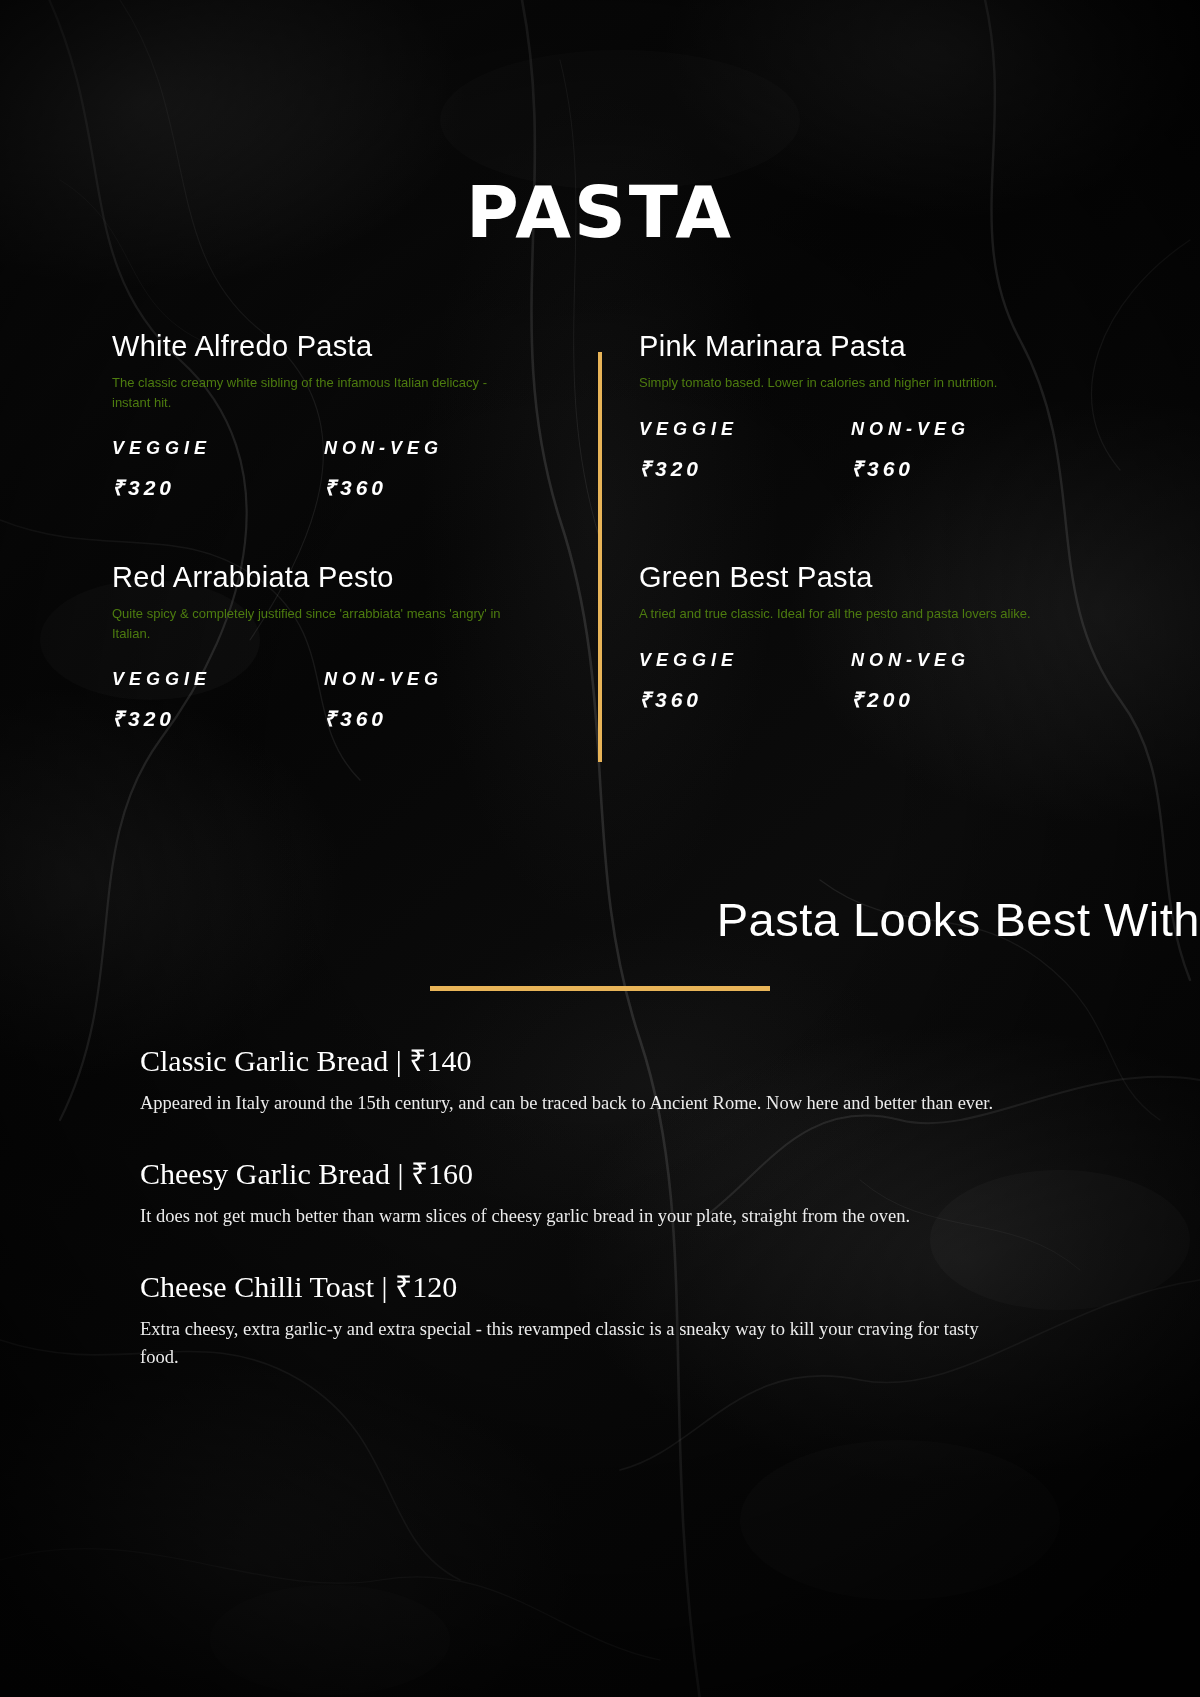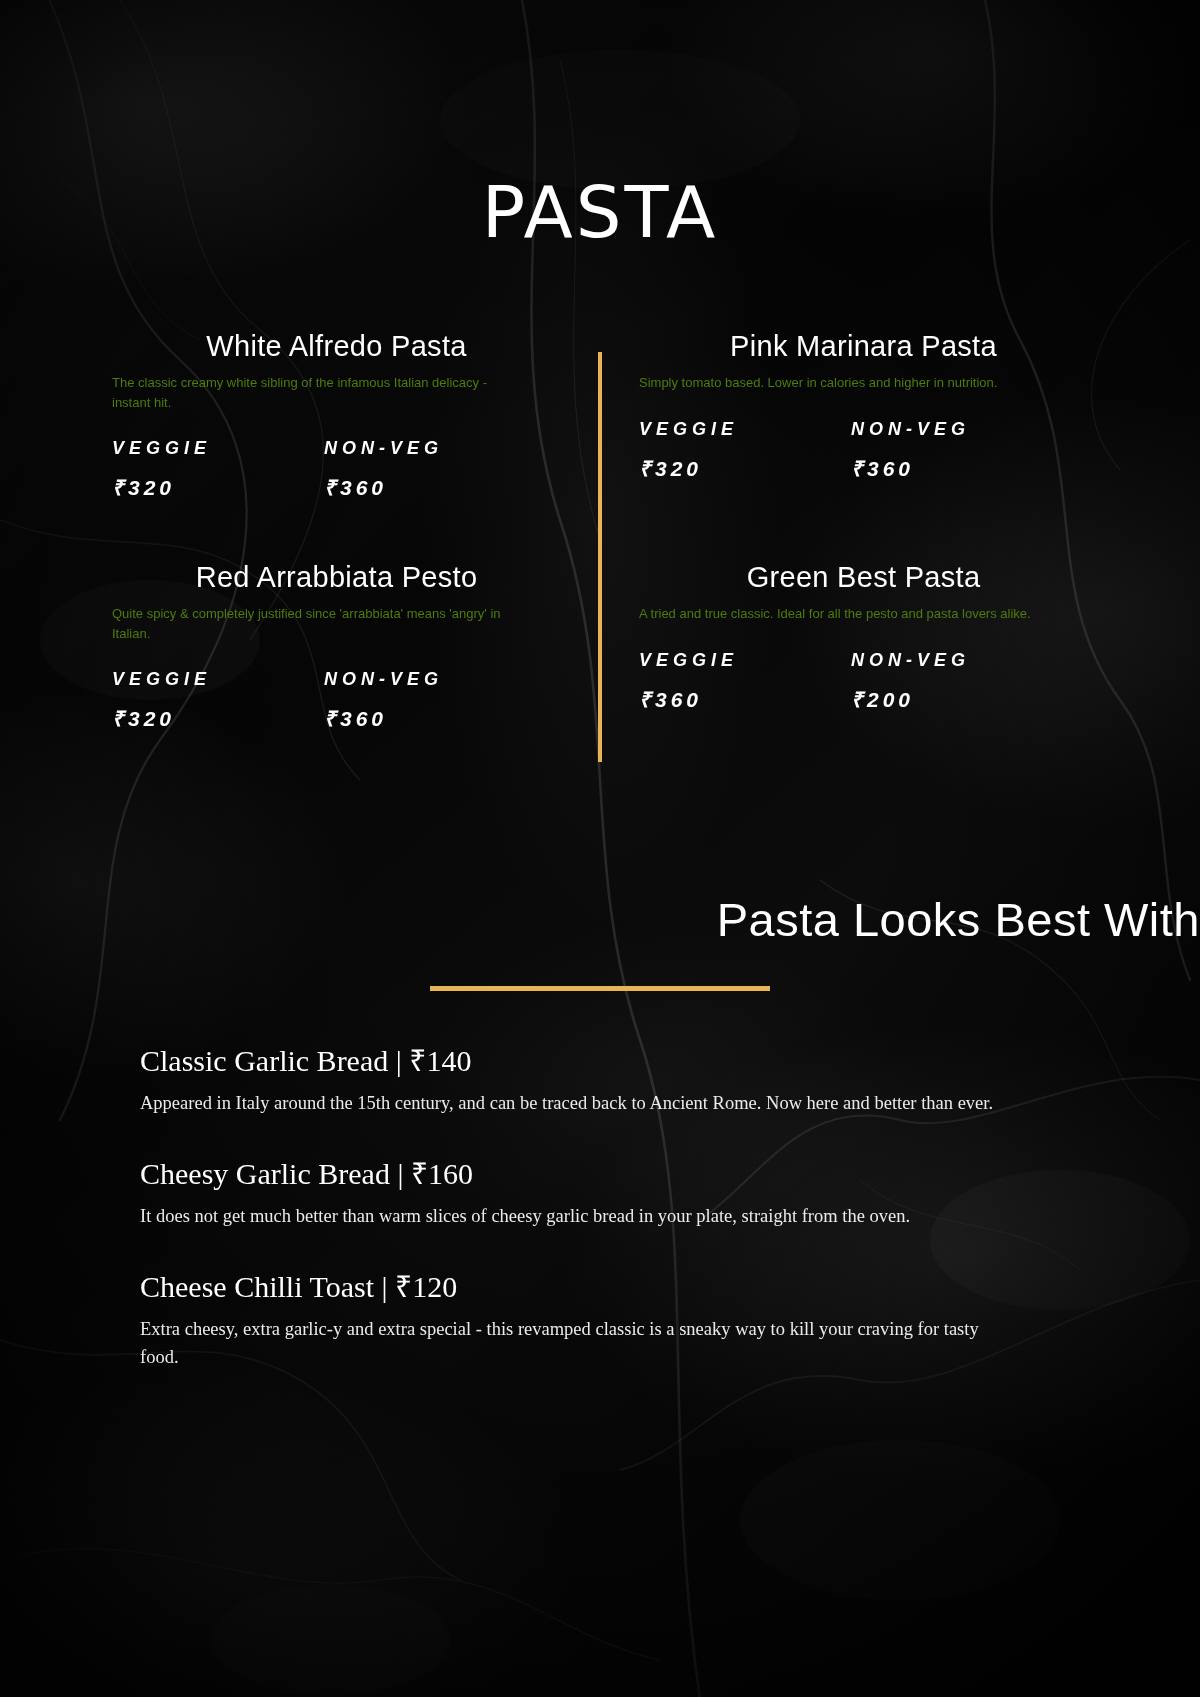--- a/index.html
+++ b/index.html
@@ -54,21 +54,21 @@
     position: relative;
     z-index: 3;
     width: 100%;
     height: 100%;
   }
 
   
   .title {
     text-align: center;
     font-size: 72px;
-    font-weight: 400;
+    font-weight: 700;
     letter-spacing: 3px;
     padding-top: 128px;
     line-height: 1;
     color: #ffffff;
     font-family: "DejaVu Sans", sans-serif;
   }
 
   
   .pasta-grid {
     position: relative;
@@ -86,21 +86,20 @@
     width: 4px;
     height: 410px;
     background: #e8b458;
   }
   .item-name {
     font-size: 29px;
     font-weight: 400;
     letter-spacing: 0.3px;
     margin: 0 0 10px 0;
     color: #ffffff;
-    text-align: center;
   }
   .item-desc {
     font-size: 13px;
     line-height: 1.5;
     color: #4d7c0f;
     margin: 0 0 26px 0;
     max-width: 400px;
     font-weight: 400;
   }
   .price-row {

